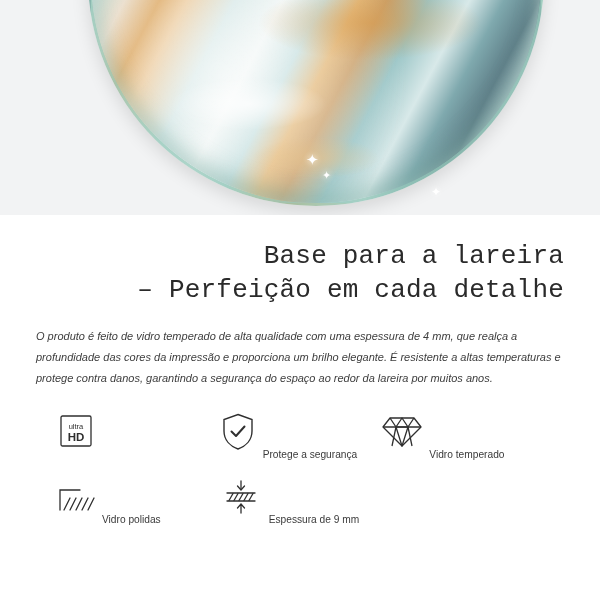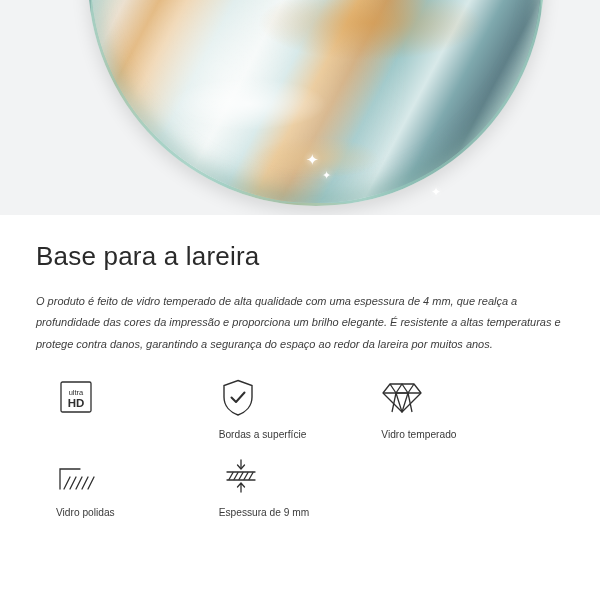--- a/index.html
+++ b/index.html
@@ -95,27 +95,28 @@
   }
   .sparkle.s1 { left: 306px; top: 152px; font-size: 15px; }
   .sparkle.s2 { left: 322px; top: 170px; font-size: 11px; }
   .sparkle.s3 { left: 431px; top: 186px; font-size: 12px; }
 
   
   .content {
     padding: 24px 36px 0 36px;
   }
   .headline {
-    font-family: Liberation Sans, sans-serif;
+    font-family: Liberation Mono, monospace;
     font-size: 26px;
     line-height: 1.32;
     color: #2a2a2a;
     font-weight: 400;
     margin: 0 0 18px 0;
     letter-spacing: 0.2px;
+    text-align: right;
   }
   .headline .line2 { display: block; }
   .body-copy {
     font-size: 11px;
     line-height: 1.92;
     color: #3d3d3d;
     margin: 0;
     max-width: 530px;
     font-style: italic;
   }
@@ -123,23 +124,24 @@
   
   .features {
     margin-top: 22px;
     padding: 0 20px;
     display: grid;
     grid-template-columns: repeat(3, 1fr);
     grid-row-gap: 14px;
   }
   .feature {
     display: flex;
-    flex-direction: column;
-    align-items: flex-start;
+    flex-direction: row;
+    align-items: flex-end;
     justify-content: flex-start;
+    gap: 6px;
   }
   .feature-icon {
     height: 42px;
     display: flex;
     align-items: center;
     justify-content: center;
     margin-bottom: 9px;
   }
   .feature-label {
     font-size: 10.2px;
@@ -161,20 +163,21 @@
       <div class="plate-rim"></div>
     </div>
     <span class="sparkle s1">✦</span>
     <span class="sparkle s2">✦</span>
     <span class="sparkle s3">✦</span>
   </div>
 
   <div class="content">
     <h1 class="headline">
       <span>Base para a lareira</span>
+      <span class="line2">– Perfeição em cada detalhe</span>
     </h1>
     <p class="body-copy">O produto é feito de vidro temperado de alta qualidade com uma espessura de 4 mm, que realça a profundidade das cores da impressão e proporciona um brilho elegante. É resistente a altas temperaturas e protege contra danos, garantindo a segurança do espaço ao redor da lareira por muitos anos.</p>
 
     <div class="features">
 
 
       <div class="feature">
         <div class="feature-icon">
           <svg width="40" height="38" viewBox="0 0 40 38">
             <rect x="5" y="3" width="30" height="30" rx="1.5" fill="none" stroke="#2f2f2f" stroke-width="1.3"></rect>
@@ -184,21 +187,21 @@
         </div>
       </div>
 
       <div class="feature">
         <div class="feature-icon">
           <svg width="38" height="42" viewBox="0 0 38 42" fill="none" stroke="#2f2f2f" stroke-width="1.4">
             <path d="M19 3.5 L33 8.5 V20c0 9-6.2 15.2-14 18-7.8-2.8-14-9-14-18V8.5z"></path>
             <path d="M12.5 20.5 L17 25 L25.5 15.5" stroke-width="2" stroke-linecap="round" stroke-linejoin="round"></path>
           </svg>
         </div>
-        <div class="feature-label">Bordas a superfície</div>
+        <div class="feature-label">Protege a segurança</div>
       </div>
 
       <div class="feature">
         <div class="feature-icon">
           <svg width="42" height="36" viewBox="0 0 42 36" fill="none" stroke="#2f2f2f" stroke-width="1.3" stroke-linejoin="round">
             <path d="M9 4h24l7 9-19 19L2 13z"></path>
             <path d="M2 13h38"></path>
             <path d="M9 4l6 9-4 19"></path>
             <path d="M33 4l-6 9 4 19"></path>
             <path d="M15 13h12"></path>

